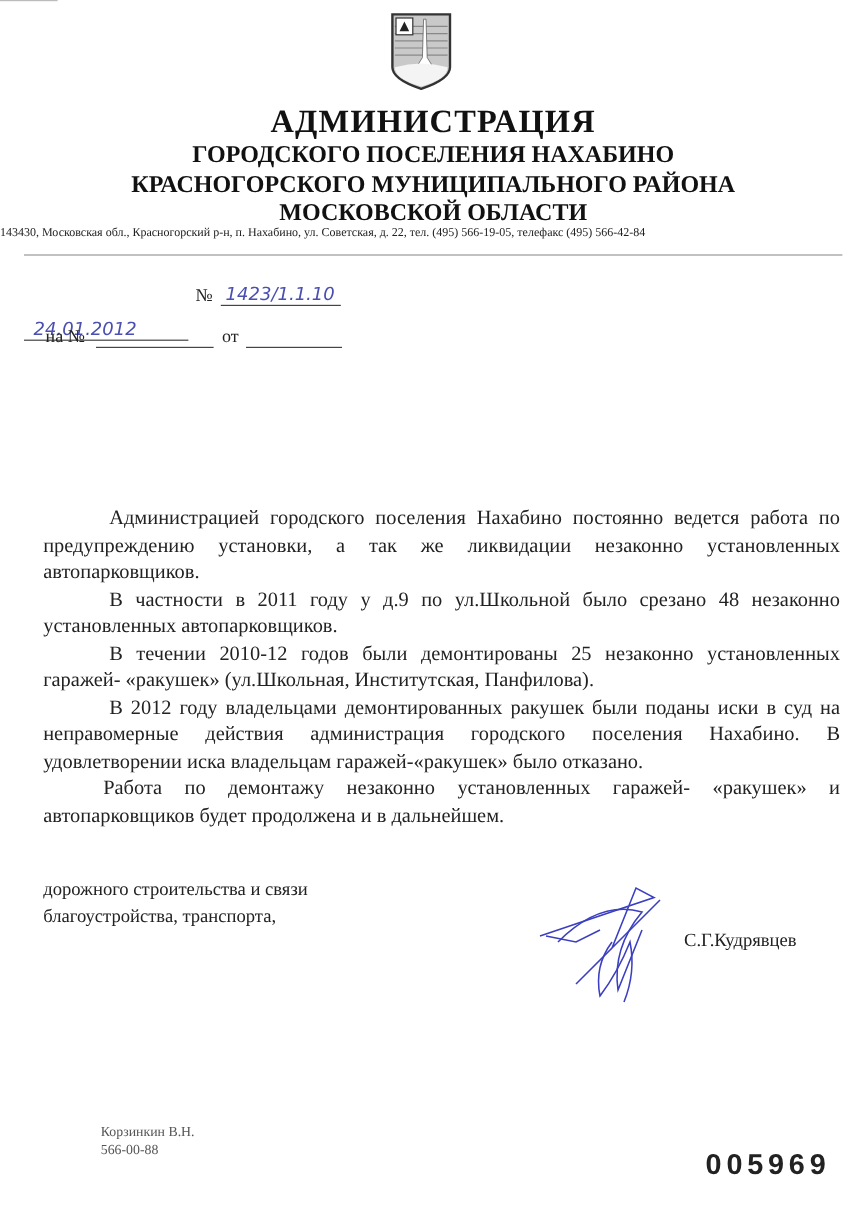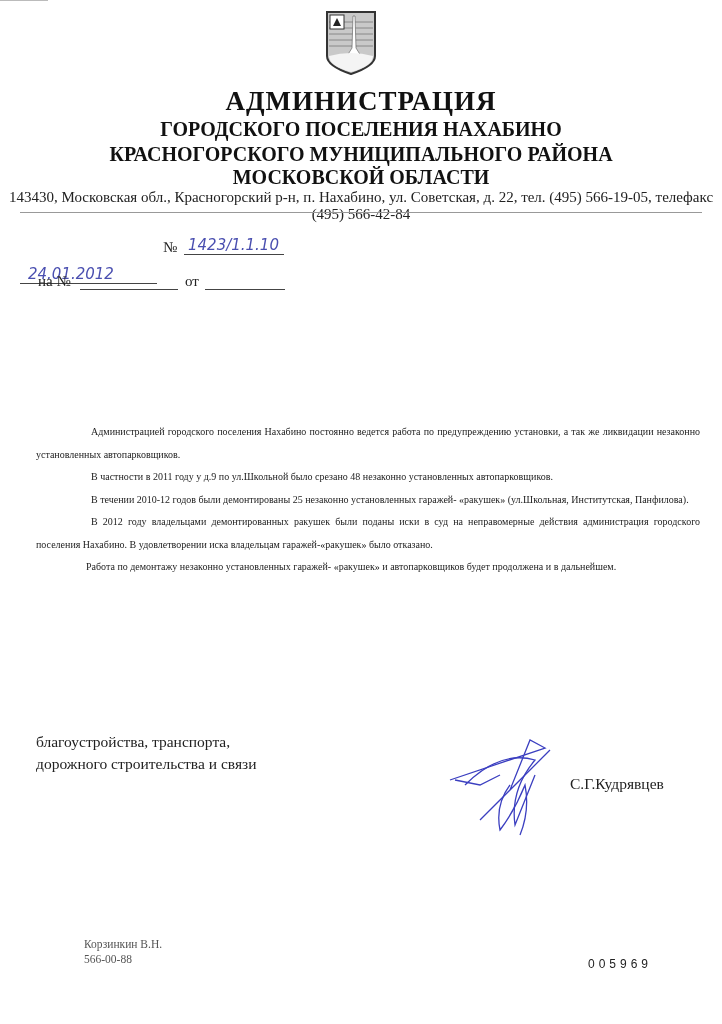--- a/index.html
+++ b/index.html
@@ -2,31 +2,31 @@
 <html><head>
 <meta charset="utf-8">
 <style>
   html,body{margin:0;padding:0;background:#fff;}
   body{width:722px;height:1024px;position:relative;overflow:hidden;font-family:"Liberation Serif","DejaVu Serif",serif;color:#222;}
   .abs{position:absolute;}
   .scanmark{left:0;top:0;width:48px;height:4px;border-top:1px solid #bbb;}
   .crest{left:323px;top:8px;width:56px;height:70px;}
   .h1{left:0;width:722px;text-align:center;top:86px;font-size:27px;font-weight:bold;letter-spacing:1px;color:#111;}
   .h2{left:0;width:722px;text-align:center;font-size:20px;font-weight:bold;color:#111;}
-  .addr{left:0;width:722px;text-align:center;top:189px;font-size:15px;color:#222;}
+  .addr{left:0;width:722px;top:189px;font-size:10px;color:#222;}
   .hr{left:20px;width:682px;top:212px;border-top:1px solid #999;}
   .hand{font-family:"DejaVu Sans",sans-serif;font-style:italic;color:#4a4fb0;font-size:15px;}
   .line{border-bottom:1px solid #444;height:18px;}
   .ref{font-size:15px;color:#222;}
-  .body{left:36px;width:664px;top:421px;font-size:10px;line-height:22.5px;text-align:justify;color:#222;}
+  .body{left:36px;width:664px;top:421px;font-size:17px;line-height:22.5px;text-align:justify;color:#222;}
   .body p{margin:0;text-indent:55px;}
   .sig{left:36px;top:731px;font-size:15.5px;line-height:22px;color:#222;}
   .signame{left:570px;top:775px;font-size:15.5px;color:#222;}
   .exec{left:44px;top:937px;font-size:11.5px;line-height:15px;color:#555;margin-left:40px;}
-  .serial{left:588px;top:957px;font-size:12px;font-weight:normal;letter-spacing:4px;font-family:"Liberation Sans",sans-serif;color:#222;}
+  .serial{left:588px;top:957px;font-size:24px;font-weight:bold;letter-spacing:4px;font-family:"Liberation Sans",sans-serif;color:#222;}
 </style>
 </head>
 <body>
 
 <div class="abs scanmark"></div>
 
 <svg class="abs crest" viewBox="0 0 56 70">
   <path d="M4 4 H52 V48 Q52 58 28 66 Q4 58 4 48 Z" fill="#c9c9c9" stroke="#333" stroke-width="2"></path>
   <g stroke="#888" stroke-width="1">
     <line x1="6" y1="14" x2="50" y2="14"></line>
@@ -63,22 +63,22 @@
 
 <div class="abs body">
   <p>Администрацией городского поселения Нахабино постоянно ведется работа по предупреждению установки, а так же ликвидации незаконно установленных автопарковщиков.</p>
   <p>В частности в 2011 году у д.9 по ул.Школьной было срезано 48  незаконно установленных автопарковщиков.</p>
   <p>В течении 2010-12 годов были демонтированы 25 незаконно установленных гаражей- «ракушек» (ул.Школьная, Институтская, Панфилова).</p>
   <p>В 2012 году владельцами демонтированных ракушек были поданы иски в суд на неправомерные действия  администрация городского поселения Нахабино. В удовлетворении иска владельцам гаражей-«ракушек» было отказано.</p>
   <p style="text-indent:50px">Работа по демонтажу  незаконно установленных гаражей- «ракушек» и автопарковщиков будет продолжена и в дальнейшем.</p>
 </div>
 
 <div class="abs sig">
+  <div>дорожного строительства и связи</div>
   <div>благоустройства, транспорта,</div>
-  <div>дорожного строительства и связи</div>
 </div>
 
 <svg class="abs" style="left:440px;top:730px;width:140px;height:110px" viewBox="0 0 140 110">
   <g fill="none" stroke="#3b3fc0" stroke-width="1.3">
     <path d="M10 50 L105 18 L90 10 L70 60 L40 90 L90 40 L110 20"></path>
     <path d="M25 55 Q60 20 95 30 Q70 60 75 95 Q85 70 95 45"></path>
     <path d="M70 55 Q55 75 60 100 Q75 80 85 55 Q90 80 80 105"></path>
     <path d="M15 50 L40 55 L60 45"></path>
   </g>
 </svg>

